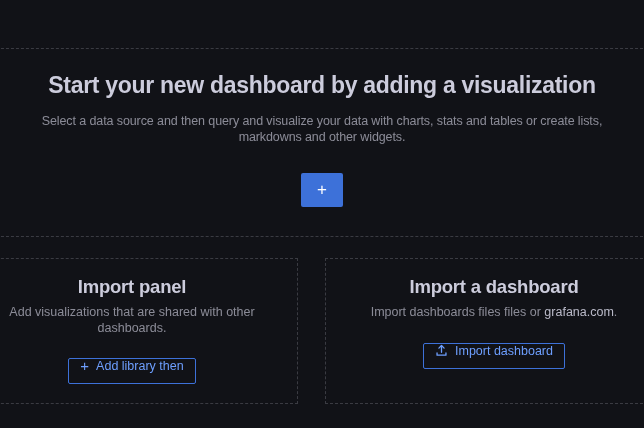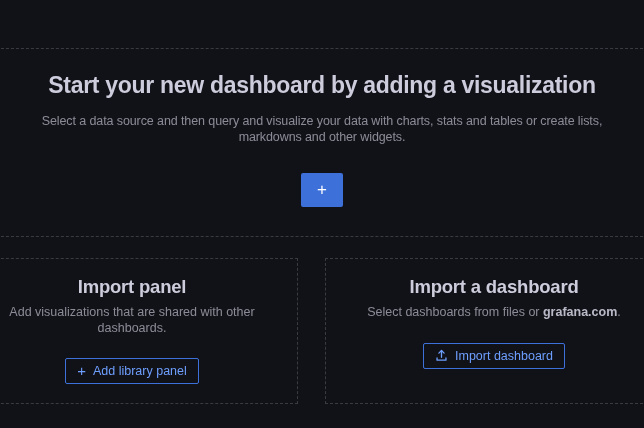--- a/index.html
+++ b/index.html
@@ -81,31 +81,31 @@
     line-height: 26px;
     color: #ccccdc;
   }
   .card-desc {
     margin-top: 5px;
     font-size: 12.5px;
     line-height: 15.5px;
     color: rgba(204,204,220,0.65);
   }
   .card-desc .strong {
-    font-weight: 700;
+    font-weight: 400;
     color: rgba(204,204,220,0.9);
   }
   .card-button-row {
     margin-top: 22px;
     display: flex;
     justify-content: center;
   }
   .btn-outline {
     display: inline-flex;
-    align-items: center;
+    align-items: flex-start;
     gap: 7px;
     height: 26px;
     padding: 0 11px;
     background: transparent;
     border: 1px solid #3d71d9;
     border-radius: 2px;
     color: #6e9fff;
     font-family: inherit;
     font-size: 12.5px;
     font-weight: 500;
@@ -142,29 +142,29 @@
 
   <div class="import-card card-import-panel">
     <div class="card-title">Import panel</div>
     <div class="card-desc">
       <div>Add visualizations that are shared with other</div>
       <div>dashboards.</div>
     </div>
     <div class="card-button-row">
       <button class="btn-outline">
         <span class="plus-glyph">+</span>
-        <span>Add library panel</span>
+        <span>Add library then</span>
       </button>
     </div>
   </div>
 
   <div class="import-card card-import-dashboard">
     <div class="card-title">Import a dashboard</div>
     <div class="card-desc">
-      <span>Select dashboards from files or </span><span class="strong">grafana.com</span><span>.</span>
+      <span>Import dashboards files files or </span><span class="strong">grafana.com</span><span>.</span>
     </div>
     <div class="card-button-row">
       <button class="btn-outline">
         <span>
           <svg class="upload-svg" width="13" height="13" viewBox="0 0 14 14" fill="none" stroke="#6e9fff" stroke-width="1.4" stroke-linecap="round" stroke-linejoin="round">
             <path d="M7 9 L7 1.8"></path>
             <path d="M4.2 4.4 L7 1.6 L9.8 4.4"></path>
             <path d="M2.2 9.6 L2.2 12 L11.8 12 L11.8 9.6"></path>
           </svg>
         </span>

